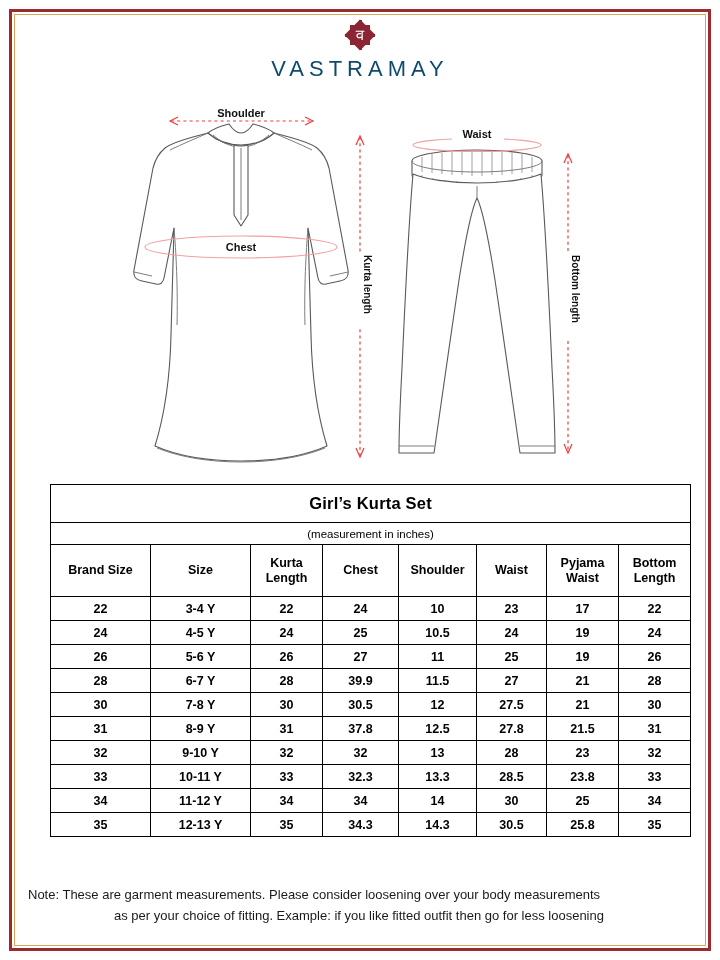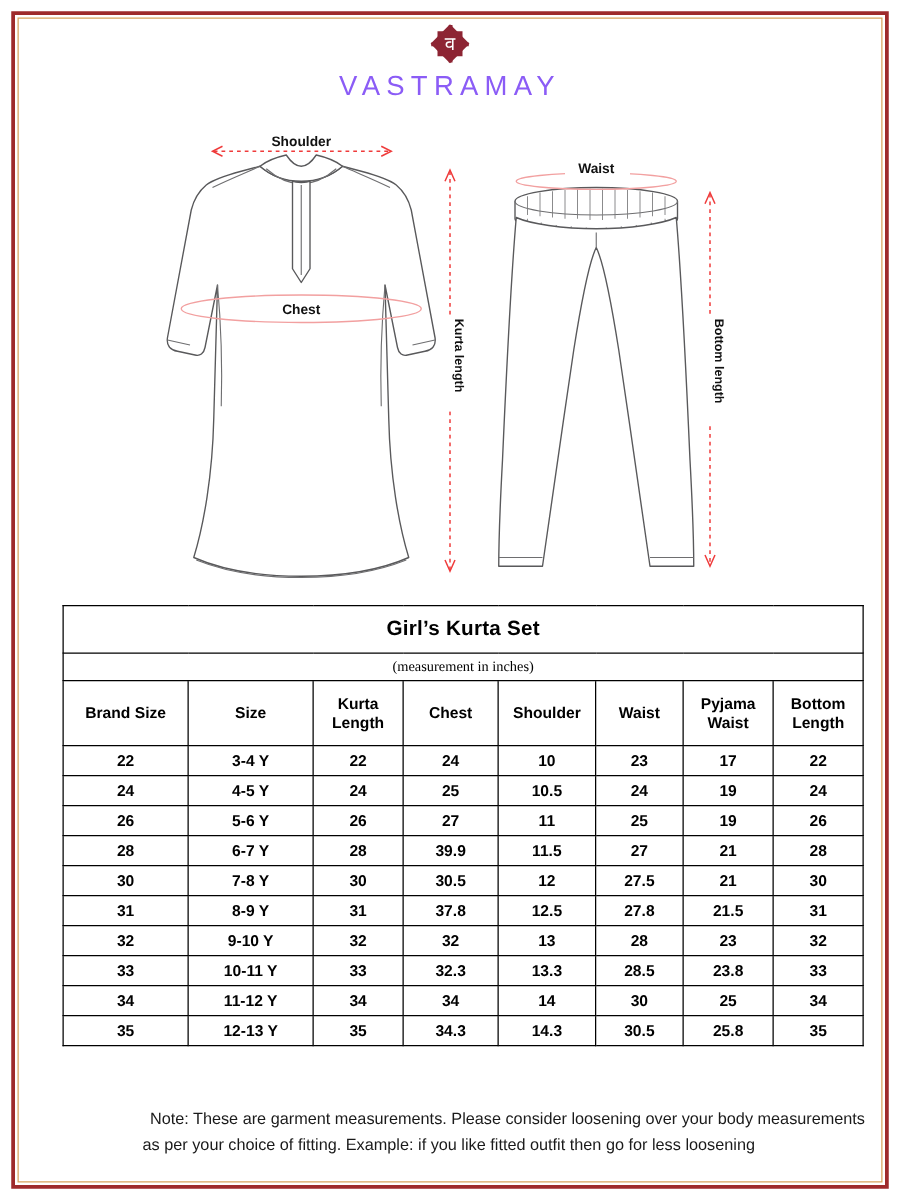--- a/index.html
+++ b/index.html
@@ -63,21 +63,21 @@
     line-height: 30px;
     text-align: center;
     color: #ffffff;
     font-size: 15px;
     font-family: "DejaVu Sans", sans-serif;
     z-index: 3;
   }
   #brand-name {
     font-size: 22px;
     letter-spacing: 5px;
-    color: #8b5cf6;
+    color: #0c4a6e;
     font-weight: 400;
     font-family: "Liberation Sans", sans-serif;
   }
 
   
   #illustrations {
     position: absolute;
     left: 30px; top: 100px;
     width: 660px; height: 375px;
   }
@@ -115,21 +115,20 @@
   #size-table .title-cell {
     height: 38px;
     font-size: 16.5px;
     font-weight: bold;
     letter-spacing: 0.2px;
   }
   #size-table .subtitle-cell {
     height: 22px;
     font-size: 11.5px;
     font-weight: normal;
-    font-family: Liberation Serif, serif;
   }
   #size-table thead.cols th {
     height: 52px;
     font-size: 12.5px;
     font-weight: bold;
     line-height: 1.15;
     padding: 2px 1px;
   }
   #size-table tbody td {
     height: 24px;
@@ -148,21 +147,21 @@
   
   #note {
     position: absolute;
     left: 28px; top: 884px;
     width: 664px;
     font-family: "Liberation Sans", sans-serif;
     font-size: 13px;
     color: #1a1a1a;
     line-height: 1.65;
   }
-  #note .line1 { text-align: right; }
+  #note .line1 { text-align: left; }
   #note .line2 { text-align: center; padding-right: 2px; }
 </style>
 </head>
 <body>
 
 <div id="page">
 
   <div id="frame-outer"></div>
   <div id="frame-inner"></div>
 

